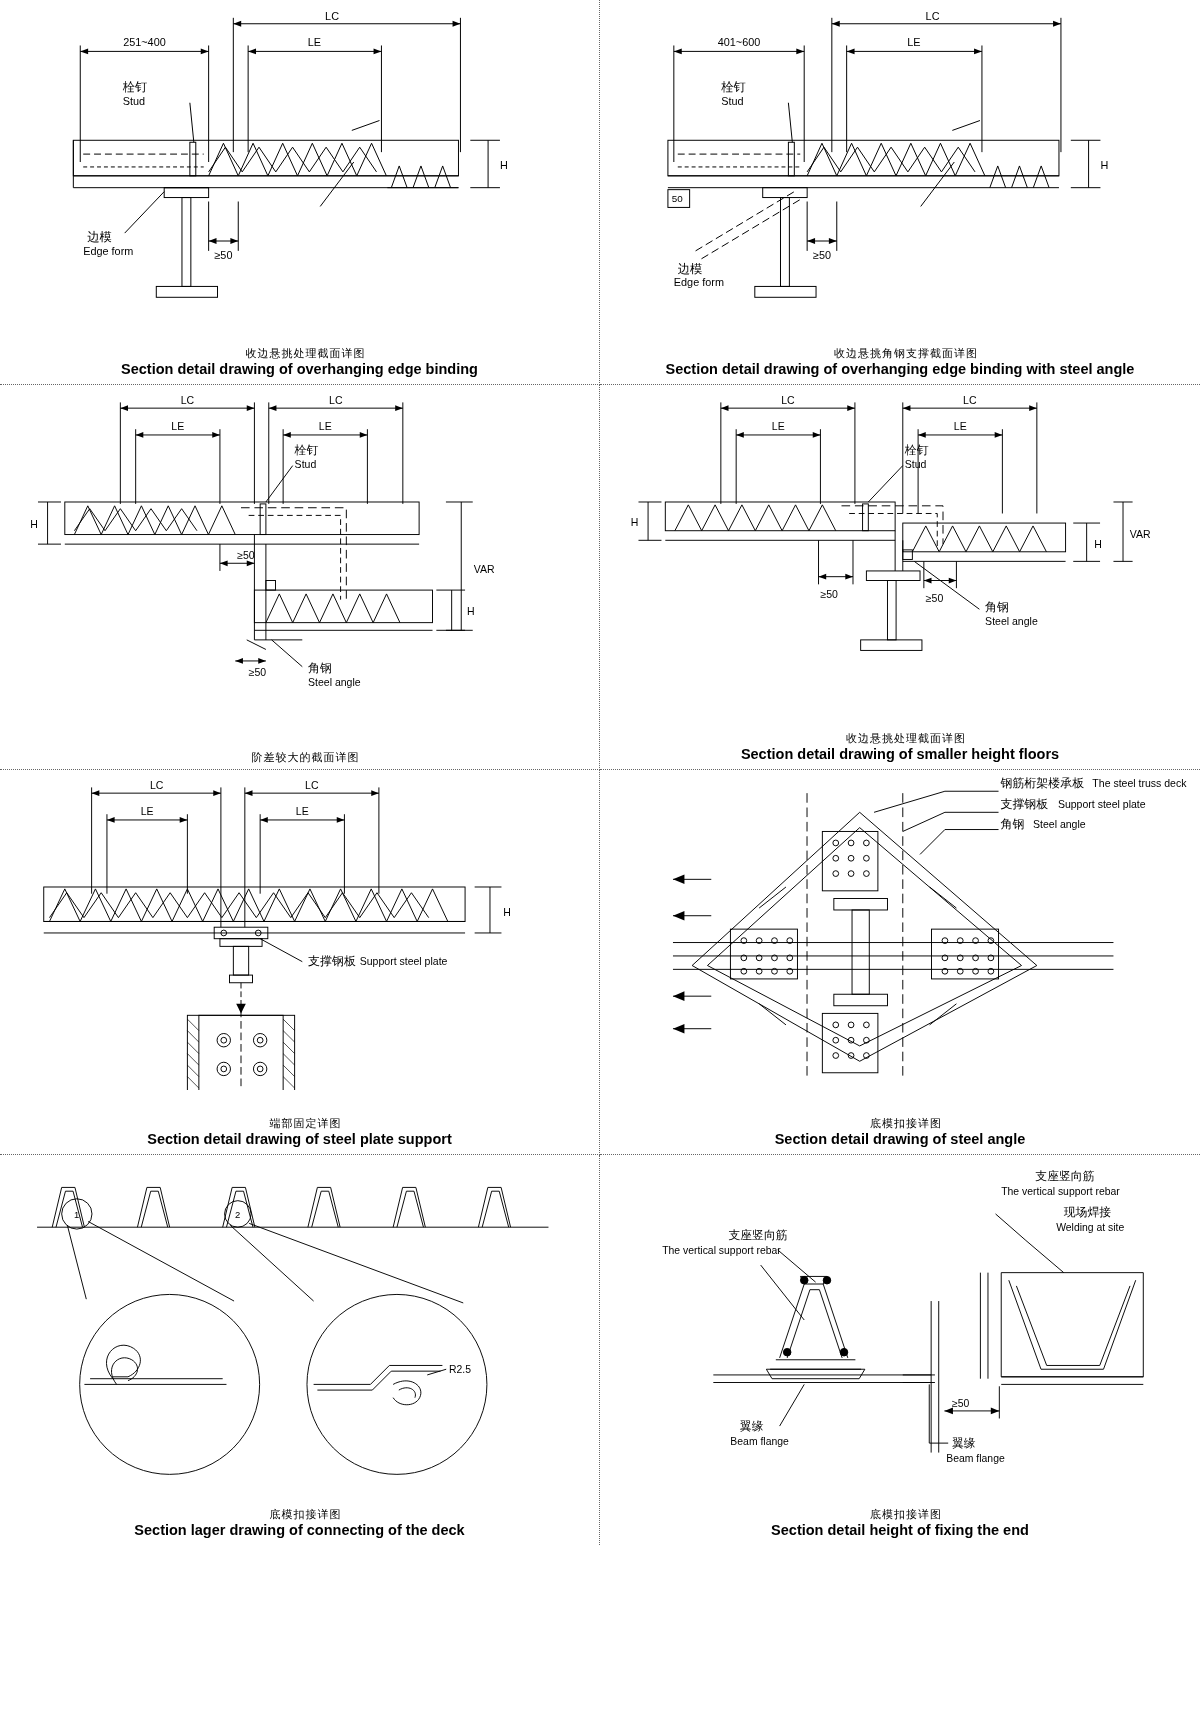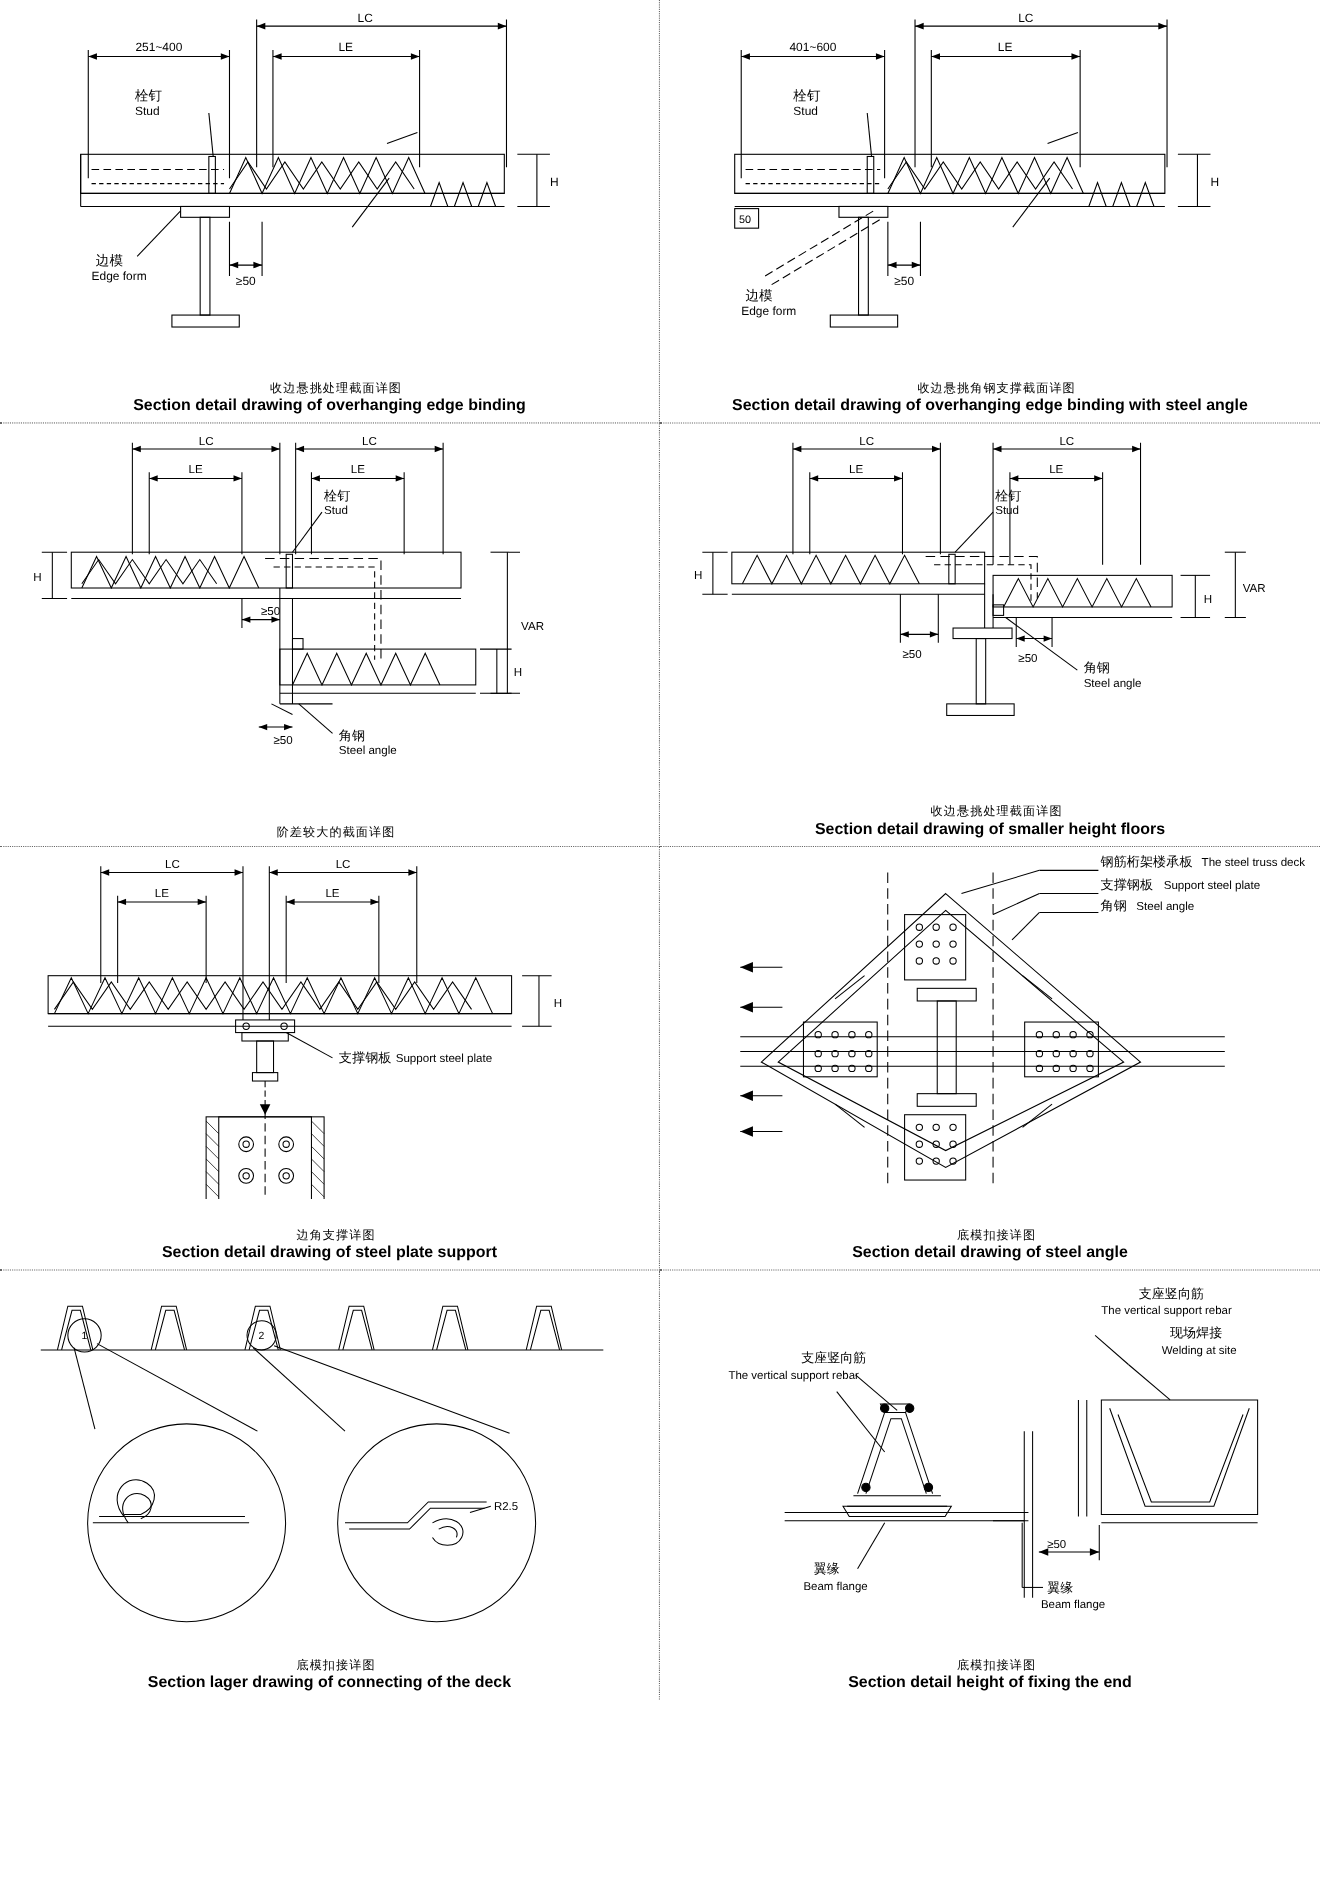--- a/index.html
+++ b/index.html
@@ -439,21 +439,21 @@
           <text class="lbl" x="138" y="43" text-anchor="middle">LE</text>
           <text class="lbl" x="310" y="16" text-anchor="middle">LC</text>
           <text class="lbl" x="300" y="43" text-anchor="middle">LE</text>
           <text class="lbl-zh" x="306" y="200">支撑钢板</text>
           <text class="lbl" x="360" y="200">Support steel plate</text>
           <text class="lbl" x="510" y="148">H</text>
         </g>
       </svg>
     </div>
     <div class="caption">
-      <div class="zh">边角支撑详图</div>
+      <div class="zh">端部固定详图</div>
       <div class="en">Section detail drawing of steel plate support</div>
     </div>
   </div>
 
   <div class="cell row-b">
     <div class="figure">
       <svg viewBox="0 0 590 330" width="100%" height="100%" preserveAspectRatio="xMidYMid meet">
         <g stroke="#000" fill="none" stroke-width="1">
 
           <line x1="270" y1="40" x2="344" y2="18"></line>

